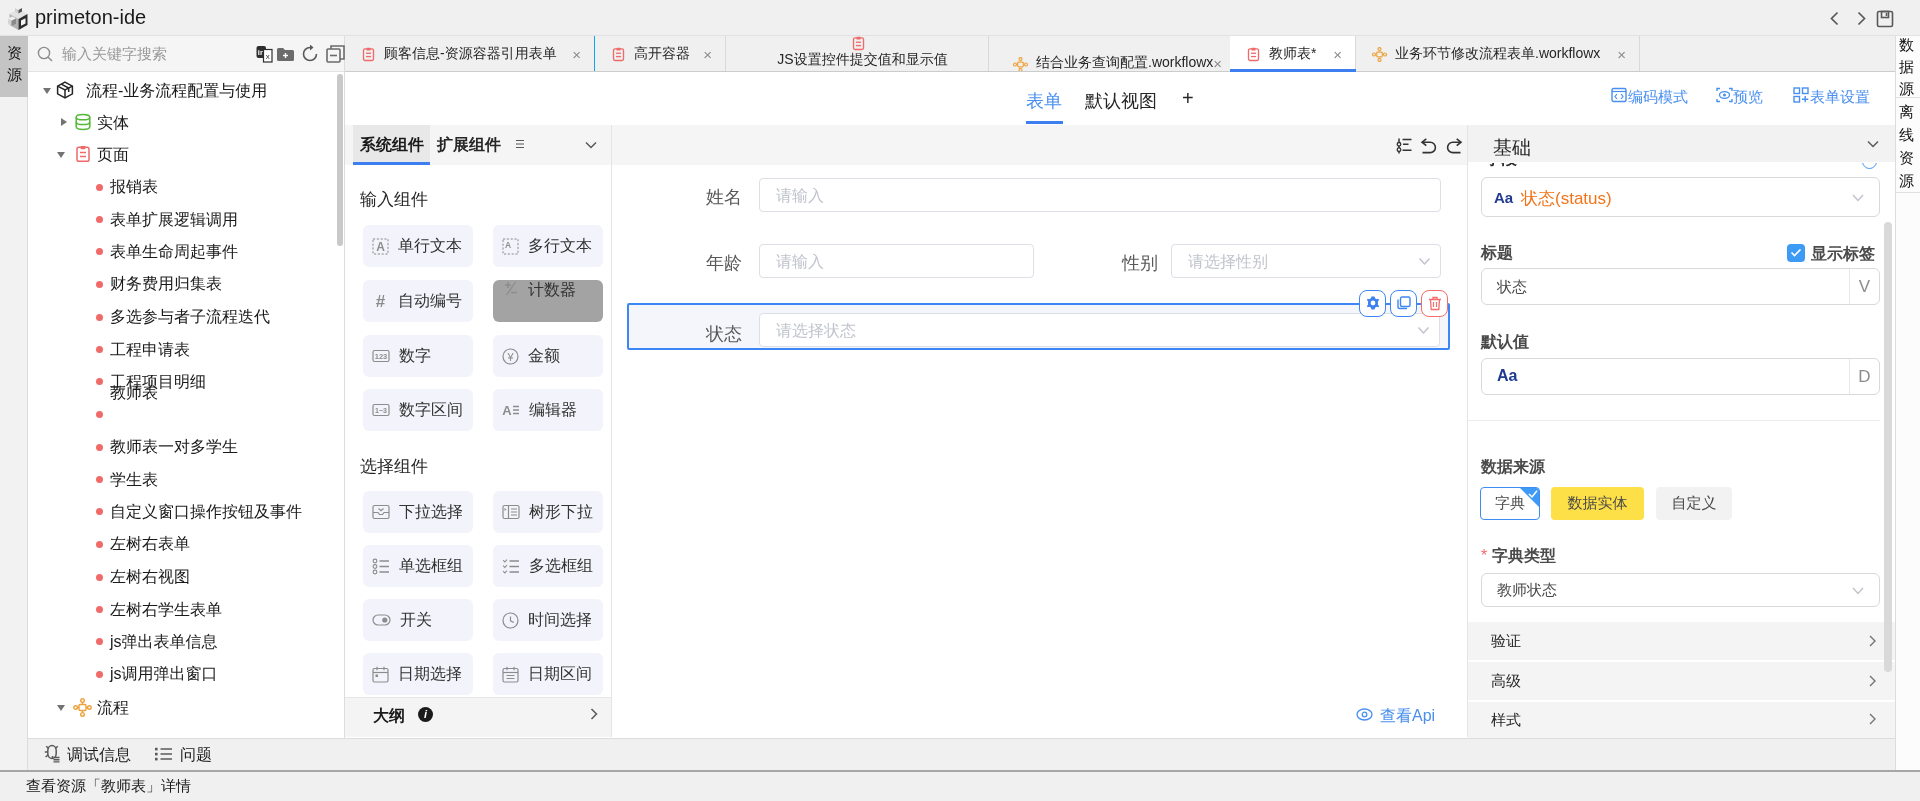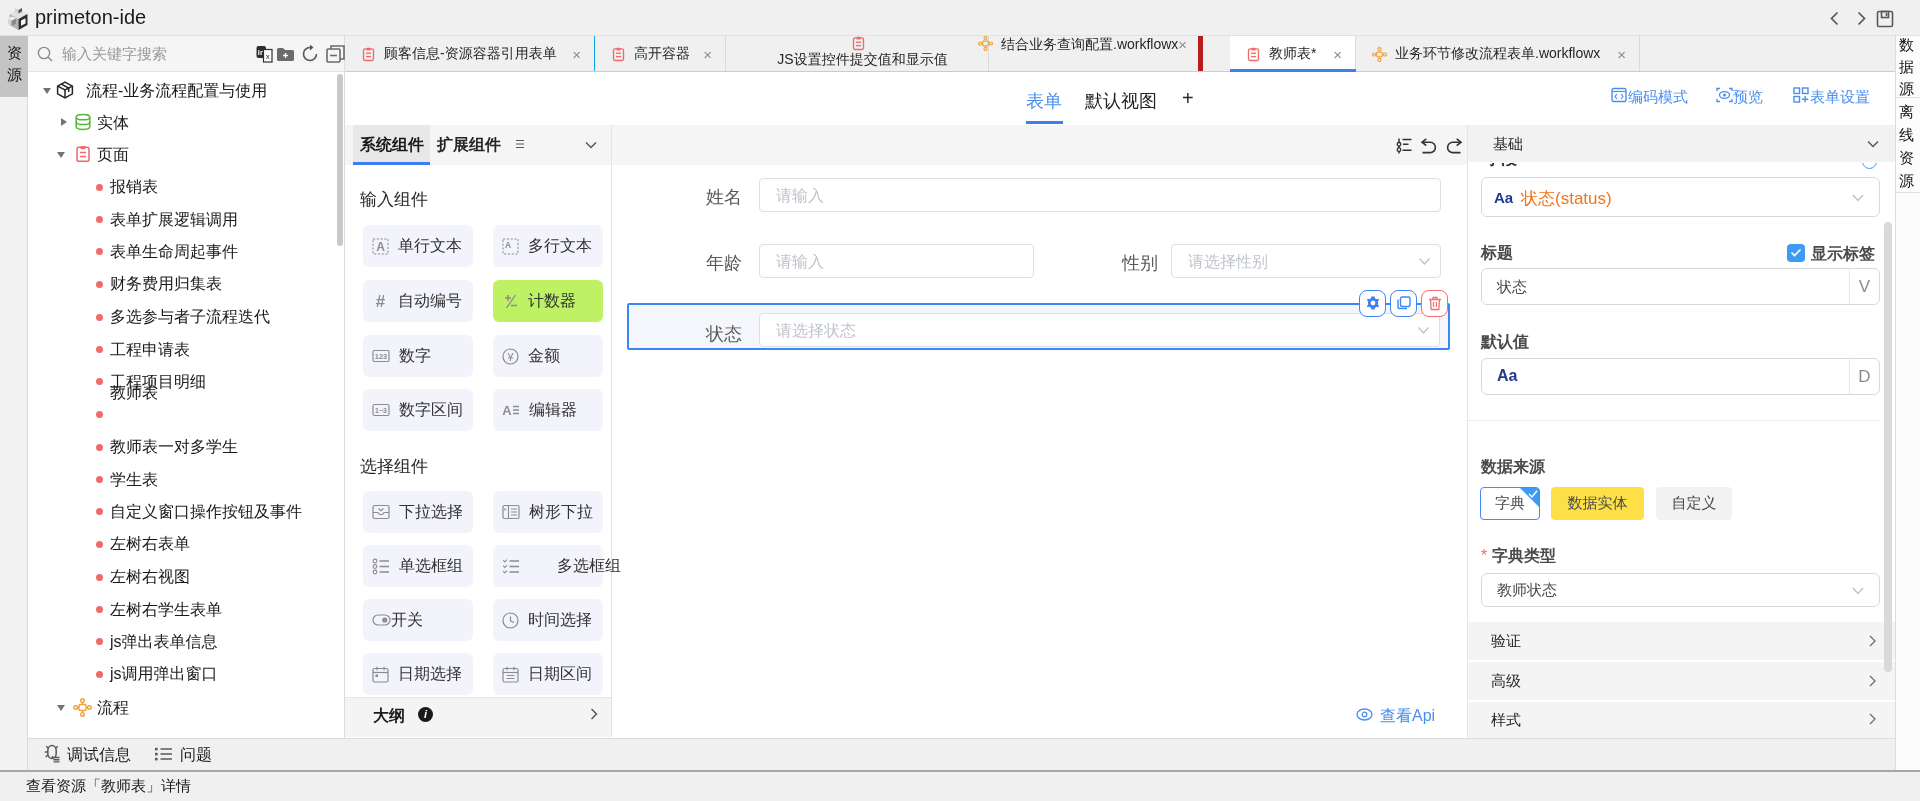--- a/index.html
+++ b/index.html
@@ -180,21 +180,21 @@
   <div class="abs" style="left:726px;top:36px;width:263px;height:36px;border-right:1px solid #d9d9d9;display:flex;align-items:center;padding:0 13px 0 16px;flex-direction:column;">
     <svg width="15" height="15" viewBox="0 0 18 18" style="flex:none;">
         <rect x="3" y="2.2" width="12" height="14" rx="1.8" fill="none" stroke="#f06a6a" stroke-width="1.6"></rect>
         <rect x="6.5" y="1" width="5" height="3.2" rx="1" fill="#f06a6a"></rect>
         <line x1="6" y1="7.5" x2="12" y2="7.5" stroke="#f06a6a" stroke-width="1.6"></line>
         <line x1="6" y1="11.5" x2="12" y2="11.5" stroke="#f06a6a" stroke-width="1.6"></line>
       </svg>
     <span style="font-size:14px;color:#262626;margin-left:8px;white-space:nowrap;">JS设置控件提交值和显示值</span>
     <span style="margin-left:auto;font-size:15px;color:#8c8c8c;">×</span>
   </div>
-  <div class="abs" style="left:962px;top:36px;width:241px;height:36px;border-right:5px solid #b91c1c;display:flex;align-items:flex-start;padding:0 13px 0 16px;">
+  <div class="abs" style="left:997px;top:36px;width:241px;height:36px;border-right:5px solid #b91c1c;display:flex;align-items:flex-end;padding:0 13px 0 16px;">
     <svg width="15" height="15" viewBox="0 0 19 19" style="flex:none;">
         <rect x="6" y="6.5" width="7" height="6" rx="1" fill="none" stroke="#eda23c" stroke-width="1.5"></rect>
         <circle cx="9.5" cy="2.6" r="1.9" fill="none" stroke="#eda23c" stroke-width="1.5"></circle>
         <circle cx="9.5" cy="16.4" r="1.9" fill="none" stroke="#eda23c" stroke-width="1.5"></circle>
         <circle cx="2.6" cy="9.5" r="1.9" fill="none" stroke="#eda23c" stroke-width="1.5"></circle>
         <circle cx="16.4" cy="9.5" r="1.9" fill="none" stroke="#eda23c" stroke-width="1.5"></circle>
       </svg>
     <span style="font-size:14px;color:#262626;margin-left:8px;white-space:nowrap;">结合业务查询配置.workflowx</span>
     <span style="margin-left:auto;font-size:15px;color:#8c8c8c;">×</span>
   </div>
@@ -274,21 +274,21 @@
         <text x="6" y="9.5" font-size="8.5" font-weight="bold" fill="#8c8c8c" text-anchor="middle">A</text>
       </svg>
       <span style="font-size:16px;color:#333;margin-left:9px;white-space:nowrap;">多行文本</span>
     </div>
   <div class="abs" style="left:363px;top:280px;width:110px;height:42px;background:#f3f4fb;border-radius:6px;display:flex;align-items:center;padding-left:9px;">
       <svg width="17" height="17" viewBox="0 0 17 17" style="flex:none;">
         <text x="8.5" y="14" font-size="17" font-weight="bold" fill="#8c8c8c" text-anchor="middle">#</text>
       </svg>
       <span style="font-size:16px;color:#333;margin-left:9px;white-space:nowrap;">自动编号</span>
     </div>
-  <div class="abs" style="left:493px;top:280px;width:110px;height:42px;background:#bef264;border-radius:6px;display:flex;align-items:center;padding-left:9px;font-family:Liberation Mono, monospace;">
+  <div class="abs" style="left:493px;top:280px;width:110px;height:42px;background:#a3a3a3;border-radius:6px;display:flex;padding-left:9px;font-family:Liberation Mono, monospace;">
       <svg width="17" height="17" viewBox="0 0 17 17" style="flex:none;">
         <path d="M3 5 L9 5 M6 2 L6 8" stroke="#8c8c8c" stroke-width="1.5"></path>
         <path d="M13.5 2 L4.5 15" stroke="#8c8c8c" stroke-width="1.3"></path>
         <path d="M9 12.5 L15 12.5" stroke="#8c8c8c" stroke-width="1.5"></path>
       </svg>
       <span style="font-size:16px;color:#333;margin-left:9px;white-space:nowrap;">计数器</span>
     </div>
   <div class="abs" style="left:363px;top:335px;width:110px;height:42px;background:#f3f4fb;border-radius:6px;display:flex;align-items:center;padding-left:9px;">
       <svg width="18" height="16" viewBox="0 0 18 16" style="flex:none;">
         <rect x="1" y="2.5" width="16" height="11" rx="1.5" fill="none" stroke="#8c8c8c" stroke-width="1.2"></rect>
@@ -337,35 +337,35 @@
     </div>
   <div class="abs" style="left:363px;top:545px;width:110px;height:42px;background:#f3f4fb;border-radius:6px;display:flex;align-items:center;padding-left:9px;">
       <svg width="18" height="17" viewBox="0 0 18 17" style="flex:none;">
         <circle cx="3" cy="3" r="1.9" fill="none" stroke="#8c8c8c" stroke-width="1.1"></circle>
         <circle cx="3" cy="8.5" r="1.9" fill="none" stroke="#8c8c8c" stroke-width="1.1"></circle>
         <circle cx="3" cy="14" r="1.9" fill="none" stroke="#8c8c8c" stroke-width="1.1"></circle>
         <path d="M7.5 3 L17 3 M7.5 8.5 L17 8.5 M7.5 14 L17 14" stroke="#8c8c8c" stroke-width="1.3"></path>
       </svg>
       <span style="font-size:16px;color:#333;margin-left:9px;white-space:nowrap;text-align:right;">单选框组</span>
     </div>
-  <div class="abs" style="left:493px;top:545px;width:110px;height:42px;background:#f3f4fb;border-radius:6px;display:flex;align-items:center;padding-left:9px;gap:28px;">
+  <div class="abs" style="left:493px;top:545px;width:110px;height:42px;background:#f3f4fb;border-radius:6px;display:flex;align-items:center;padding-left:9px;">
       <svg width="18" height="17" viewBox="0 0 18 17" style="flex:none;">
         <path d="M1.2 2.2 L2.8 4 L5 1.6" fill="none" stroke="#8c8c8c" stroke-width="1.1"></path>
         <path d="M1.2 7.7 L2.8 9.5 L5 7.1" fill="none" stroke="#8c8c8c" stroke-width="1.1"></path>
         <path d="M1.2 13.2 L2.8 15 L5 12.6" fill="none" stroke="#8c8c8c" stroke-width="1.1"></path>
         <path d="M7.5 3 L17 3 M7.5 8.5 L17 8.5 M7.5 14 L17 14" stroke="#8c8c8c" stroke-width="1.3"></path>
       </svg>
       <span style="font-size:16px;color:#333;margin-left:9px;white-space:nowrap;">多选框组</span>
     </div>
   <div class="abs" style="left:363px;top:599px;width:110px;height:42px;background:#f3f4fb;border-radius:6px;display:flex;align-items:center;padding-left:9px;">
       <svg width="19" height="12" viewBox="0 0 19 12" style="flex:none;">
         <rect x="1" y="1" width="17" height="10" rx="5" fill="none" stroke="#8c8c8c" stroke-width="1.2"></rect>
         <circle cx="12.8" cy="6" r="2.6" fill="#8c8c8c"></circle>
       </svg>
-      <span style="font-size:16px;color:#333;margin-left:0;white-space:nowrap;">开关</span>
+      <span style="font-size:16px;color:#333;margin-left:9px;white-space:nowrap;">开关</span>
     </div>
   <div class="abs" style="left:493px;top:599px;width:110px;height:42px;background:#f3f4fb;border-radius:6px;display:flex;align-items:center;padding-left:9px;">
       <svg width="17" height="17" viewBox="0 0 17 17" style="flex:none;">
         <circle cx="8.5" cy="8.5" r="7.5" fill="none" stroke="#8c8c8c" stroke-width="1.2"></circle>
         <path d="M8.5 4.5 L8.5 8.8 L11.8 10.5" fill="none" stroke="#8c8c8c" stroke-width="1.2"></path>
       </svg>
       <span style="font-size:16px;color:#333;margin-left:9px;white-space:nowrap;">时间选择</span>
     </div>
   <div class="abs" style="left:363px;top:653px;width:110px;height:42px;background:#f3f4fb;border-radius:6px;display:flex;align-items:center;padding-left:9px;">
       <svg width="17" height="17" viewBox="0 0 17 17" style="flex:none;">
@@ -449,21 +449,21 @@
     <path d="M5.5 6 L5.5 11 M8.5 6 L8.5 11" stroke="#f56c6c" stroke-width="1.2"></path>
   </svg>
 
   <svg class="abs" style="left:1356px;top:708px;" width="17" height="13" viewBox="0 0 17 13">
     <ellipse cx="8.5" cy="6.5" rx="7.5" ry="5.5" fill="none" stroke="#4a8ff0" stroke-width="1.3"></ellipse>
     <circle cx="8.5" cy="6.5" r="2.3" fill="none" stroke="#4a8ff0" stroke-width="1.3"></circle>
   </svg>
   <div class="abs" style="left:1380px;top:706px;font-size:16px;color:#4a8ff0;">查看Api</div>
 
   <div class="abs" style="left:1468px;top:125px;width:427px;height:37px;background:#f2f2f2;"></div>
-  <div class="abs" style="left:1493px;top:135px;font-size:15px;color:#262626;">基础</div>
+  <div class="abs" style="left:1493px;top:135px;font-size:19px;color:#262626;">基础</div>
   <svg class="abs" style="left:1866px;top:139px;" width="14" height="10" viewBox="0 0 14 10">
       <polyline points="2,2.5 7,7.5 12,2.5" fill="none" stroke="#595959" stroke-width="1.5"></polyline>
     </svg>
 
   <div class="abs" style="left:1481px;top:163px;width:400px;height:9px;overflow:hidden;">
     <div style="position:absolute;left:4px;top:-14px;font-size:16px;font-weight:bold;color:#262626;">字段</div>
     <div style="position:absolute;left:381px;top:-9px;width:15px;height:15px;border-radius:50%;border:1.6px solid #3d9af5;"></div>
   </div>
 
   <div class="abs" style="left:1481px;top:177px;width:399px;height:40px;border:1px solid #d9d9d9;border-radius:6px;background:#fff;"></div>

